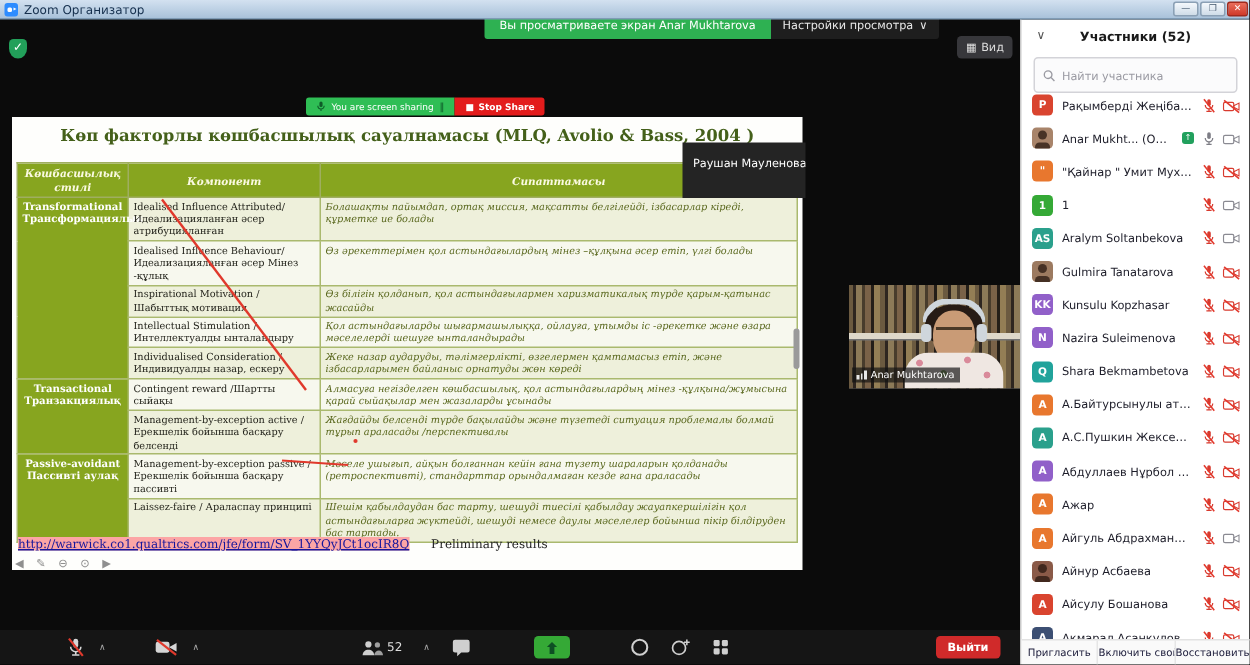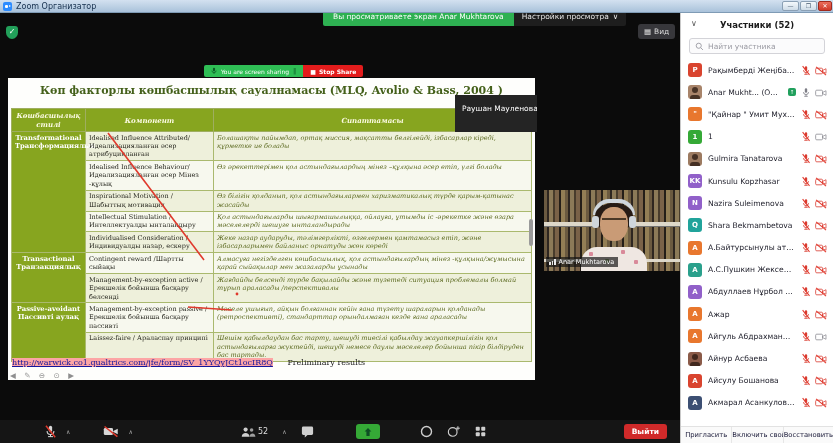--- a/index.html
+++ b/index.html
@@ -64,21 +64,21 @@
   .ann-tools { position:absolute; left:2px; top:293px; color:#8f8f8f; font-size:7.5px; letter-spacing:3px;
     font-family:"DejaVu Sans",sans-serif; }
   svg.annotations { position:absolute; left:0; top:0; pointer-events:none; }
 
   
   .name-popup { position:absolute; left:455px; top:95px; width:82px; height:37px; background:#242424;
     color:#fff; font-size:7.5px; padding:9px 0 0 7px; z-index:4; white-space:nowrap; overflow:hidden; }
 
   
   .panel-handle { position:absolute; left:529px; top:219px; width:4px; height:27px; background:#9a9a9a; border-radius:2px; z-index:4; }
-  .video { position:absolute; left:544px; top:190px; width:140px; height:81px; overflow:hidden; z-index:3;
+  .video { position:absolute; left:566px; top:190px; width:140px; height:69px; overflow:hidden; z-index:3;
     background:#737373; }
   .books { position:absolute; left:0; right:0;
     background:repeating-linear-gradient(90deg,#6b5a40 0 3px,#2e2620 3px 5px,#8c7a58 5px 9px,#483c2c 9px 11px,#7a6248 11px 15px,#241e18 15px 17px,#937e55 17px 21px); }
   .books.b1 { top:0; height:32px; } .books.b2 { top:37px; height:32px; } .books.b3 { top:72px; height:9px; }
   .shelf { position:absolute; left:0; right:0; height:4px; background:#ded8ca; }
   .shelf.s1 { top:32px; } .shelf.s2 { top:69px; }
   .v-band { position:absolute; left:50%; top:9px; width:42px; height:16px; margin-left:-21px;
     border:4px solid #cfd6dc; border-bottom:none; border-radius:21px 21px 0 0; }
   .v-hair { position:absolute; left:50%; top:13px; width:38px; height:26px; margin-left:-19px; background:#261b15; border-radius:50% 50% 30% 30%; }
   .v-head { position:absolute; left:50%; top:17px; width:28px; height:34px; margin-left:-14px; background:#c99b76; border-radius:46%; }
@@ -110,21 +110,21 @@
   .leave-btn { position:absolute; right:13px; top:4px; height:15px; background:#d02a2a; border-radius:3px;
     color:#fff; font-size:7.5px; font-weight:bold; padding:0 8px; display:flex; align-items:center; }
   .icon-btn { display:flex; align-items:center; }
 
   
   .participants { position:absolute; left:680px; top:13px; width:153px; height:430px; background:#fff;
     border-left:1px solid #c9c9c9; z-index:20; }
   .p-head { position:relative; height:24px; }
   .p-head .chevron { position:absolute; left:10px; top:6px; color:#555; font-size:8px; }
   .p-head .p-title { text-align:center; line-height:24px; font-size:8.5px; font-weight:bold; color:#1a1a1a; }
-  .p-search { margin:1px 8px 4px 8px; height:16px; border:1px solid #d3d3d8; border-radius:3px; background:#fbfbfc;
+  .p-search { margin:1px 8px 4px 8px; height:24px; border:1px solid #d3d3d8; border-radius:3px; background:#fbfbfc;
     display:flex; align-items:center; gap:4px; padding:0 5px; color:#9a9aa2; font-size:7.5px; }
   .p-list { position:absolute; left:0; top:46px; width:153px; height:379px; overflow:hidden; }
   .p-row { height:22.2px; display:flex; align-items:center; padding:0 7px; gap:6px; }
   .avatar { width:14px; height:14px; border-radius:3px; color:#fff; font-size:7px; font-weight:bold;
     display:flex; align-items:center; justify-content:center; flex:none; position:relative; overflow:hidden; }
   .avatar.photo::before { content:""; position:absolute; top:2px; left:4px; width:6px; height:6px; border-radius:50%; background:rgba(40,24,16,.75); }
   .avatar.photo::after { content:""; position:absolute; bottom:-1px; left:2px; width:10px; height:5px; border-radius:3px 3px 0 0; background:rgba(40,24,16,.75); }
   .p-name { flex:1; font-size:7.6px; color:#1d1d29; white-space:nowrap; overflow:hidden; text-overflow:ellipsis; }
   .p-badge { flex:none; width:8px; height:8px; background:#21a05d; border-radius:2px; color:#fff; font-size:5.5px;
     display:flex; align-items:center; justify-content:center; margin-right:1px; }
@@ -421,20 +421,37 @@
                 <line x1="5.2" y1="14.6" x2="10.8" y2="14.6" stroke="#d83a2e" stroke-width="1.3"></line>
                 <line x1="2.6" y1="1.6" x2="13.6" y2="15.4" stroke="#e23a2e" stroke-width="1.7"></line>
               </svg></span>
             <span><svg width="12" height="10" viewBox="0 0 18 14">
                 <rect x="1" y="2.8" width="10.3" height="8.4" rx="1.6" fill="none" stroke="#8a8a92" stroke-width="1.2"></rect>
                 <path d="M11.3 6.2l5.2-2.6v6.8l-5.2-2.6z" fill="none" stroke="#8a8a92" stroke-width="1.1"></path>
               </svg></span>
           </span>
   </div>
 
+  <div class="p-row">
+    <span class="avatar" style="background: rgb(42, 160, 140);">AS</span>
+    <span class="p-name">Aralym Soltanbekova</span>
+    <span class="p-status">
+            <span><svg width="10" height="11" viewBox="0 0 16 17">
+                <rect x="6.1" y="1.6" width="3.8" height="7.2" rx="1.9" fill="#d83a2e"></rect>
+                <path d="M4 7.8a4 4 0 0 0 8 0" fill="none" stroke="#d83a2e" stroke-width="1.3"></path>
+                <line x1="8" y1="12" x2="8" y2="14.4" stroke="#d83a2e" stroke-width="1.3"></line>
+                <line x1="5.2" y1="14.6" x2="10.8" y2="14.6" stroke="#d83a2e" stroke-width="1.3"></line>
+                <line x1="2.6" y1="1.6" x2="13.6" y2="15.4" stroke="#e23a2e" stroke-width="1.7"></line>
+              </svg></span>
+            <span><svg width="12" height="10" viewBox="0 0 18 14">
+                <rect x="1" y="2.8" width="10.3" height="8.4" rx="1.6" fill="none" stroke="#8a8a92" stroke-width="1.2"></rect>
+                <path d="M11.3 6.2l5.2-2.6v6.8l-5.2-2.6z" fill="none" stroke="#8a8a92" stroke-width="1.1"></path>
+              </svg></span>
+          </span>
+  </div>
 
   <div class="p-row">
     <span class="avatar photo" style="background: rgb(156, 122, 96);"></span>
     <span class="p-name">Gulmira Tanatarova</span>
     <span class="p-status">
             <span><svg width="10" height="11" viewBox="0 0 16 17">
                 <rect x="6.1" y="1.6" width="3.8" height="7.2" rx="1.9" fill="#d83a2e"></rect>
                 <path d="M4 7.8a4 4 0 0 0 8 0" fill="none" stroke="#d83a2e" stroke-width="1.3"></path>
                 <line x1="8" y1="12" x2="8" y2="14.4" stroke="#d83a2e" stroke-width="1.3"></line>
                 <line x1="5.2" y1="14.6" x2="10.8" y2="14.6" stroke="#d83a2e" stroke-width="1.3"></line>

